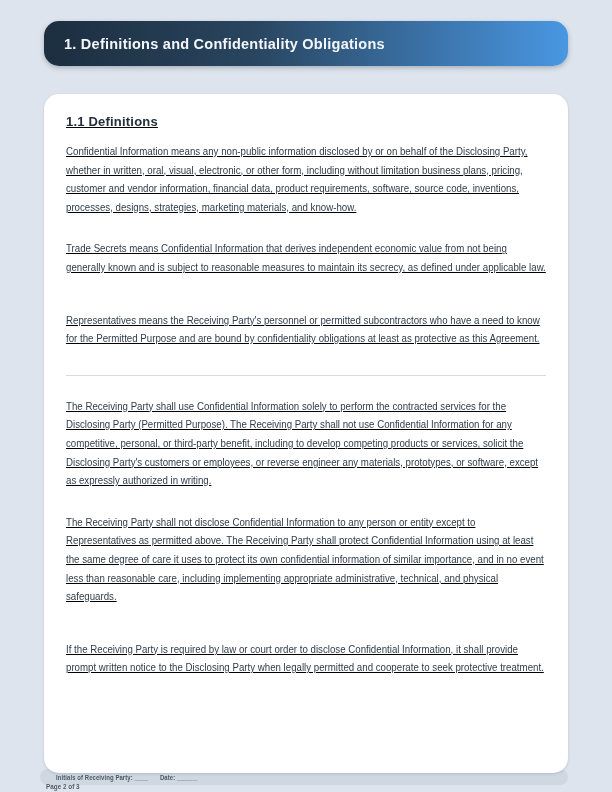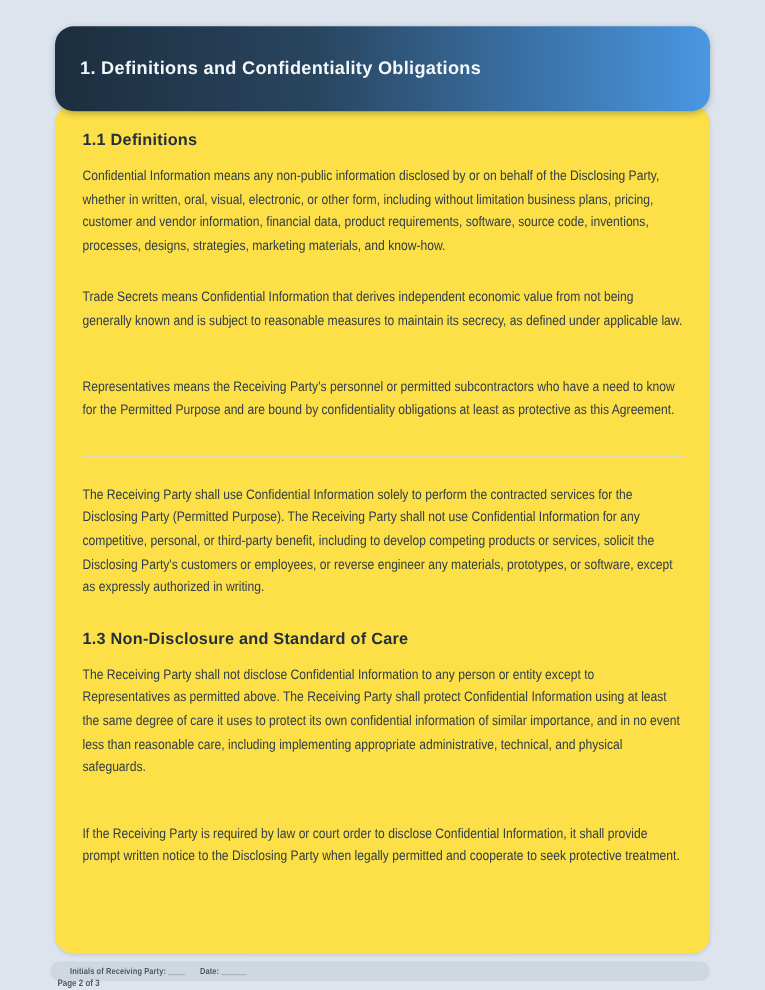--- a/index.html
+++ b/index.html
@@ -14,21 +14,21 @@
     overflow: hidden;
     font-family: "Liberation Sans", sans-serif;
   }
 
   
   .banner {
     position: absolute;
     left: 44px;
     top: 21px;
     width: 524px;
-    height: 68px;
+    height: 45px;
     border-radius: 15px;
     background: linear-gradient(90deg, #1c2e3f 0%, #29455f 40%, #4997e2 100%);
     box-shadow: 0 2px 5px rgba(23, 42, 58, 0.28);
     display: flex;
     align-items: center;
     padding: 0 20px;
     box-sizing: border-box;
     z-index: 2;
   }
   .banner-title {
@@ -77,30 +77,31 @@
     transform: scaleX(0.85);
     transform-origin: 0 0;
     white-space: nowrap;
     z-index: 0;
   }
 
   
   .card {
     position: absolute;
     left: 44px;
-    top: 84px;
+    top: 94px;
     width: 524px;
     height: 679px;
     border-radius: 15px;
-    background: #fde047;
+    background: #ffffff;
     box-shadow: 0 1px 3px rgba(23, 42, 58, 0.15);
     padding: 20px 22px;
     box-sizing: border-box;
     overflow: visible;
     z-index: 1;
+    text-decoration: underline;
   }
 
   .card h2 {
     font-size: 13px;
     line-height: 16px;
     font-weight: 700;
     color: #232f3b;
     letter-spacing: 0.2px;
     margin: 0 0 12px 0;
   }
@@ -144,16 +145,15 @@
 <div class="card">
   <h2>1.1 Definitions</h2>
   <p class="para">Confidential Information means any non-public information disclosed by or on behalf of the Disclosing Party, whether in written, oral, visual, electronic, or other form, including without limitation business plans, pricing, customer and vendor information, financial data, product requirements, software, source code, inventions, processes, designs, strategies, marketing materials, and know-how.</p>
   <p class="para">Trade Secrets means Confidential Information that derives independent economic value from not being generally known and is subject to reasonable measures to maintain its secrecy, as defined under applicable law.</p>
   <p class="para gap-lg">Representatives means the Receiving Party's personnel or permitted subcontractors who have a need to know for the Permitted Purpose and are bound by confidentiality obligations at least as protective as this Agreement.</p>
 
   <hr class="divider">
 
   <p class="para">The Receiving Party shall use Confidential Information solely to perform the contracted services for the Disclosing Party (Permitted Purpose). The Receiving Party shall not use Confidential Information for any competitive, personal, or third-party benefit, including to develop competing products or services, solicit the Disclosing Party's customers or employees, or reverse engineer any materials, prototypes, or software, except as expressly authorized in writing.</p>
 
-  <h2>1.3 Non-Disclosure and Standard of Care</h2>
   <p class="para">The Receiving Party shall not disclose Confidential Information to any person or entity except to Representatives as permitted above. The Receiving Party shall protect Confidential Information using at least the same degree of care it uses to protect its own confidential information of similar importance, and in no event less than reasonable care, including implementing appropriate administrative, technical, and physical safeguards.</p>
   <p class="para gap-lg">If the Receiving Party is required by law or court order to disclose Confidential Information, it shall provide prompt written notice to the Disclosing Party when legally permitted and cooperate to seek protective treatment.</p>
 </div>
 
 </body></html>

